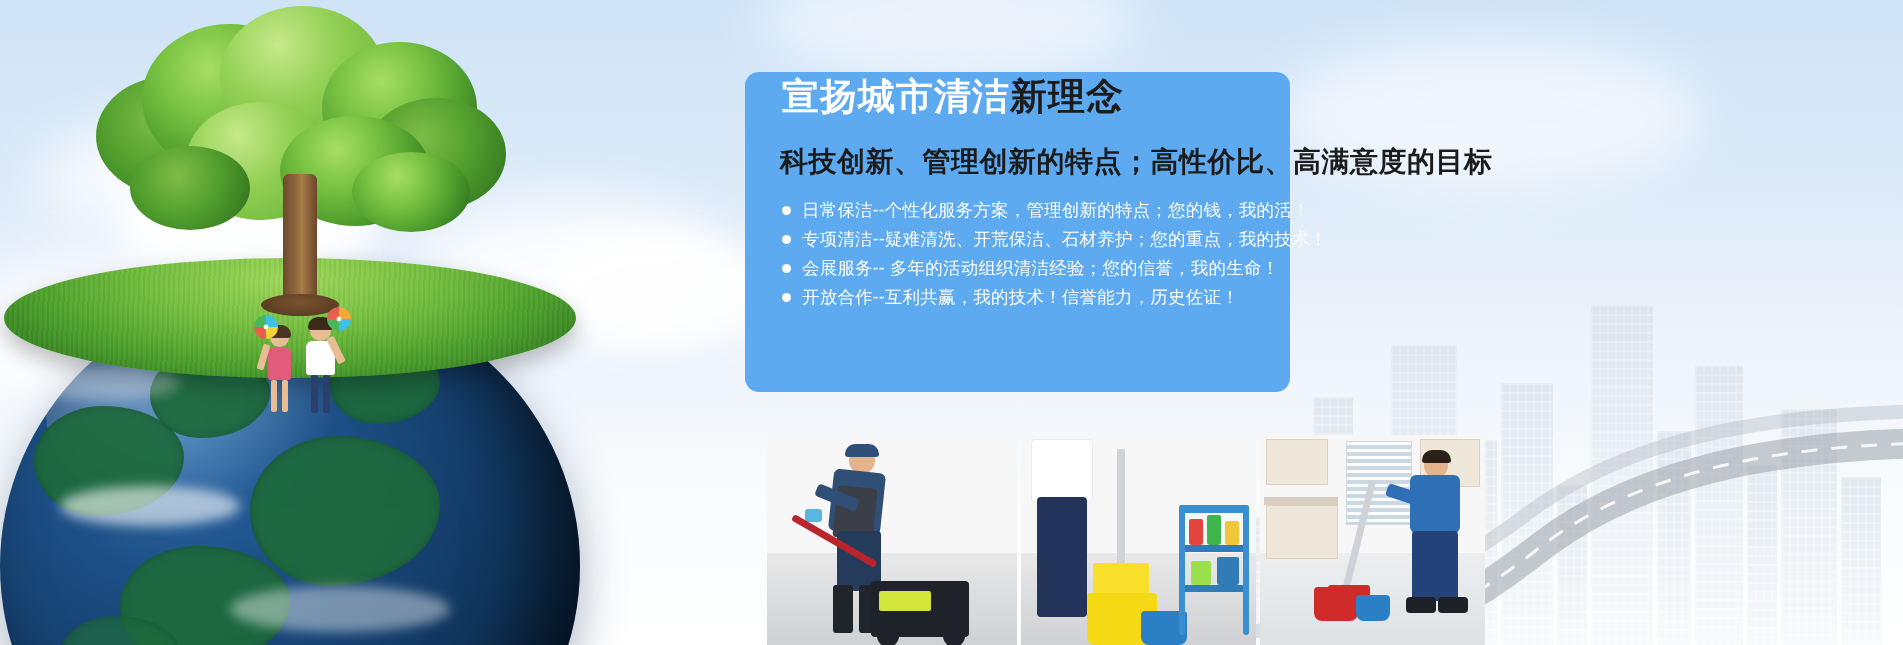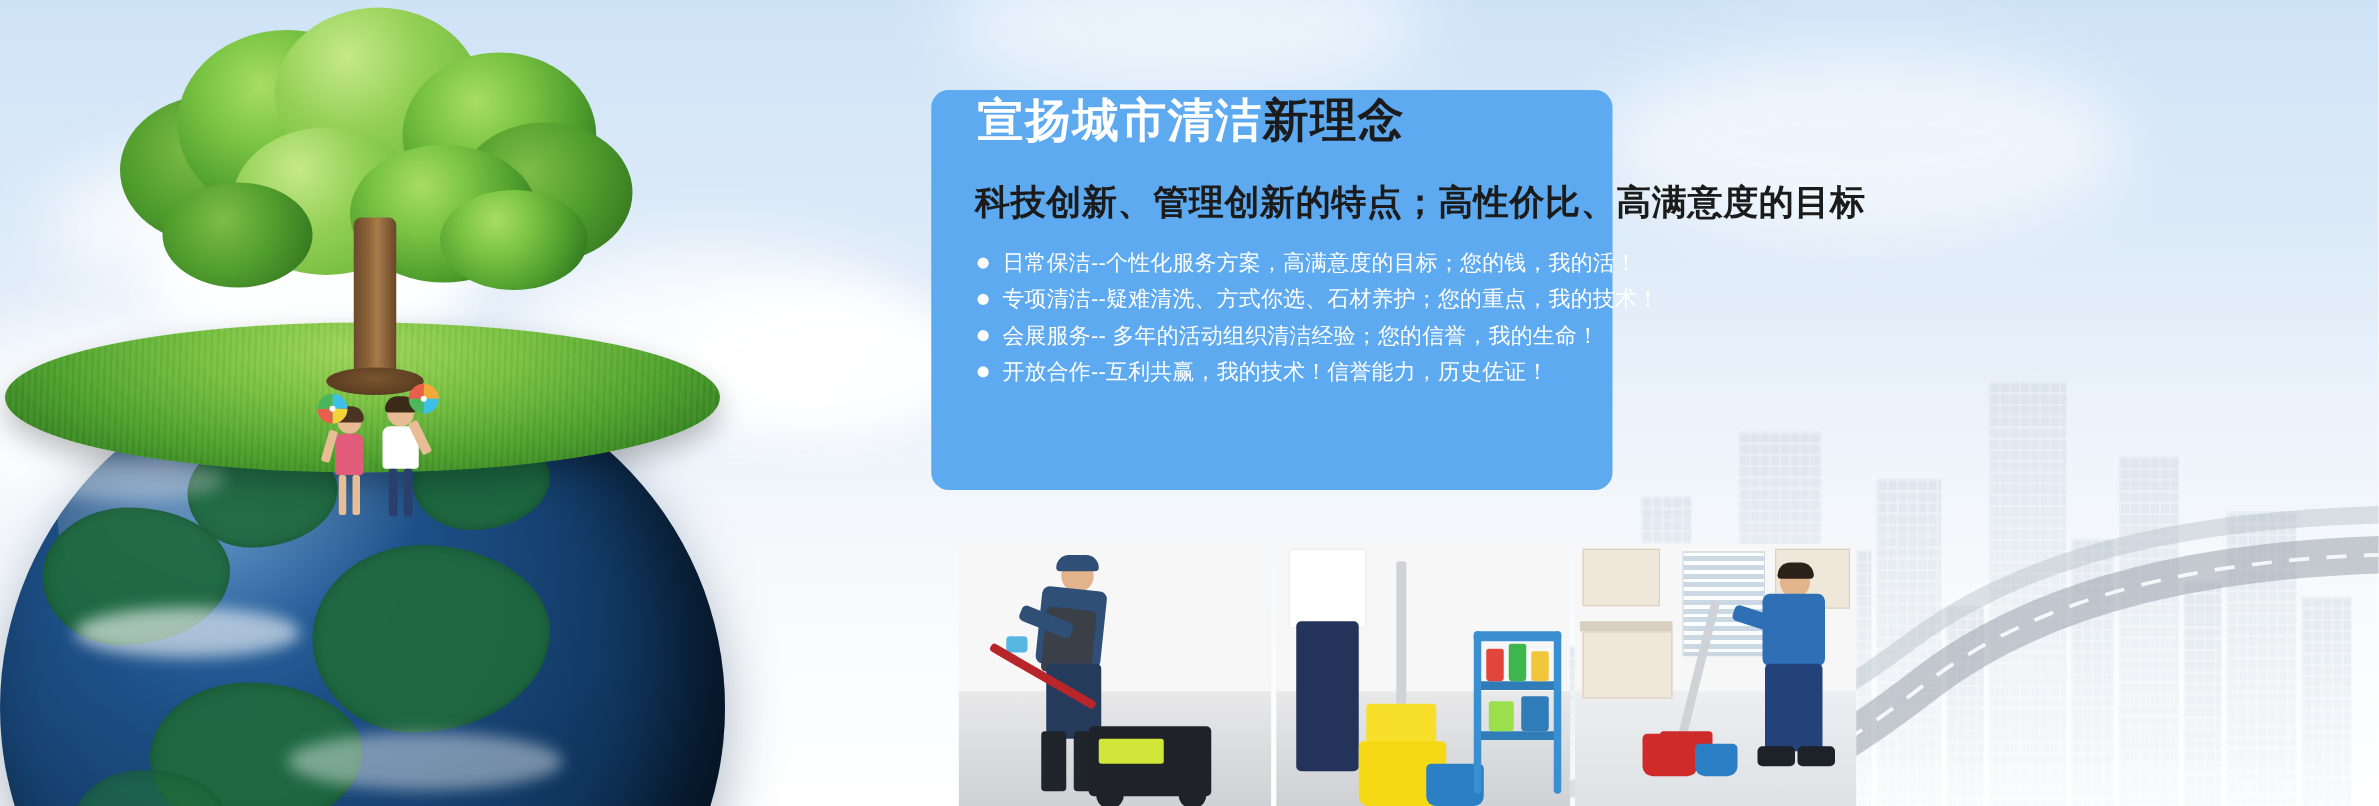--- a/index.html
+++ b/index.html
@@ -232,25 +232,25 @@
 
   <div id="headline">
     <span class="hl-white">宣扬城市清洁</span><span class="hl-dark">新理念</span>
   </div>
 
   <div id="subtitle">科技创新、管理创新的特点；高性价比、高满意度的目标</div>
 
   <div id="bullets">
     <div class="bullet">
       <span class="dot"></span>
-      <span class="btext">日常保洁--个性化服务方案，高满意度的目标；您的钱，我的活！</span>
+      <span class="btext">日常保洁--个性化服务方案，管理创新的特点；您的钱，我的活！</span>
     </div>
     <div class="bullet">
       <span class="dot"></span>
-      <span class="btext">专项清洁--疑难清洗、方式你选、石材养护；您的重点，我的技术！</span>
+      <span class="btext">专项清洁--疑难清洗、开荒保洁、石材养护；您的重点，我的技术！</span>
     </div>
     <div class="bullet">
       <span class="dot"></span>
       <span class="btext">会展服务-- 多年的活动组织清洁经验；您的信誉，我的生命！</span>
     </div>
     <div class="bullet">
       <span class="dot"></span>
       <span class="btext">开放合作--互利共赢，我的技术！信誉能力，历史佐证！</span>
     </div>
   </div>

